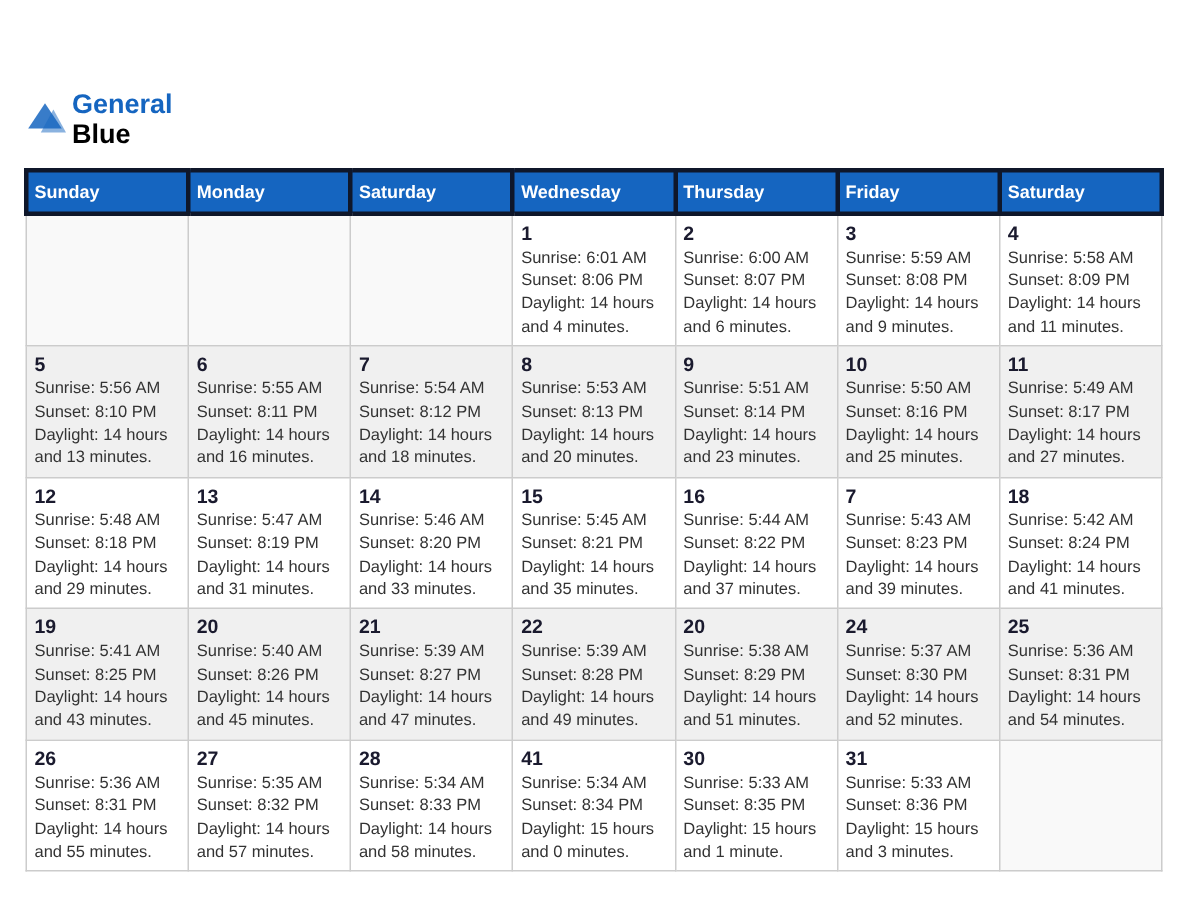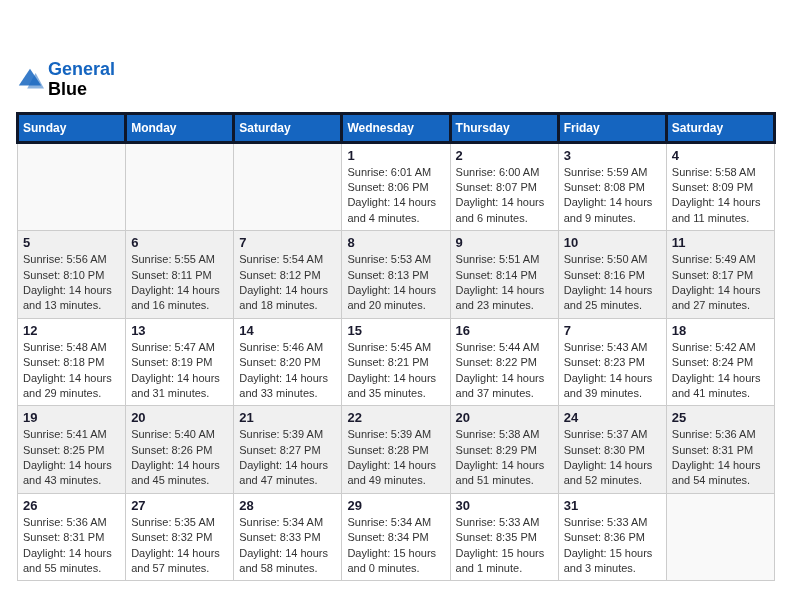--- a/index.html
+++ b/index.html
@@ -238,21 +238,21 @@
         </td>
         <td>
           <div class="day-number">27</div>
           <div class="day-info">Sunrise: 5:35 AM<br>Sunset: 8:32 PM<br>Daylight: 14 hours<br>and 57 minutes.</div>
         </td>
         <td>
           <div class="day-number">28</div>
           <div class="day-info">Sunrise: 5:34 AM<br>Sunset: 8:33 PM<br>Daylight: 14 hours<br>and 58 minutes.</div>
         </td>
         <td>
-          <div class="day-number">29</div>
+          <div class="day-number">41</div>
           <div class="day-info">Sunrise: 5:34 AM<br>Sunset: 8:34 PM<br>Daylight: 15 hours<br>and 0 minutes.</div>
         </td>
         <td>
           <div class="day-number">30</div>
           <div class="day-info">Sunrise: 5:33 AM<br>Sunset: 8:35 PM<br>Daylight: 15 hours<br>and 1 minute.</div>
         </td>
         <td>
           <div class="day-number">31</div>
           <div class="day-info">Sunrise: 5:33 AM<br>Sunset: 8:36 PM<br>Daylight: 15 hours<br>and 3 minutes.</div>
         </td>

